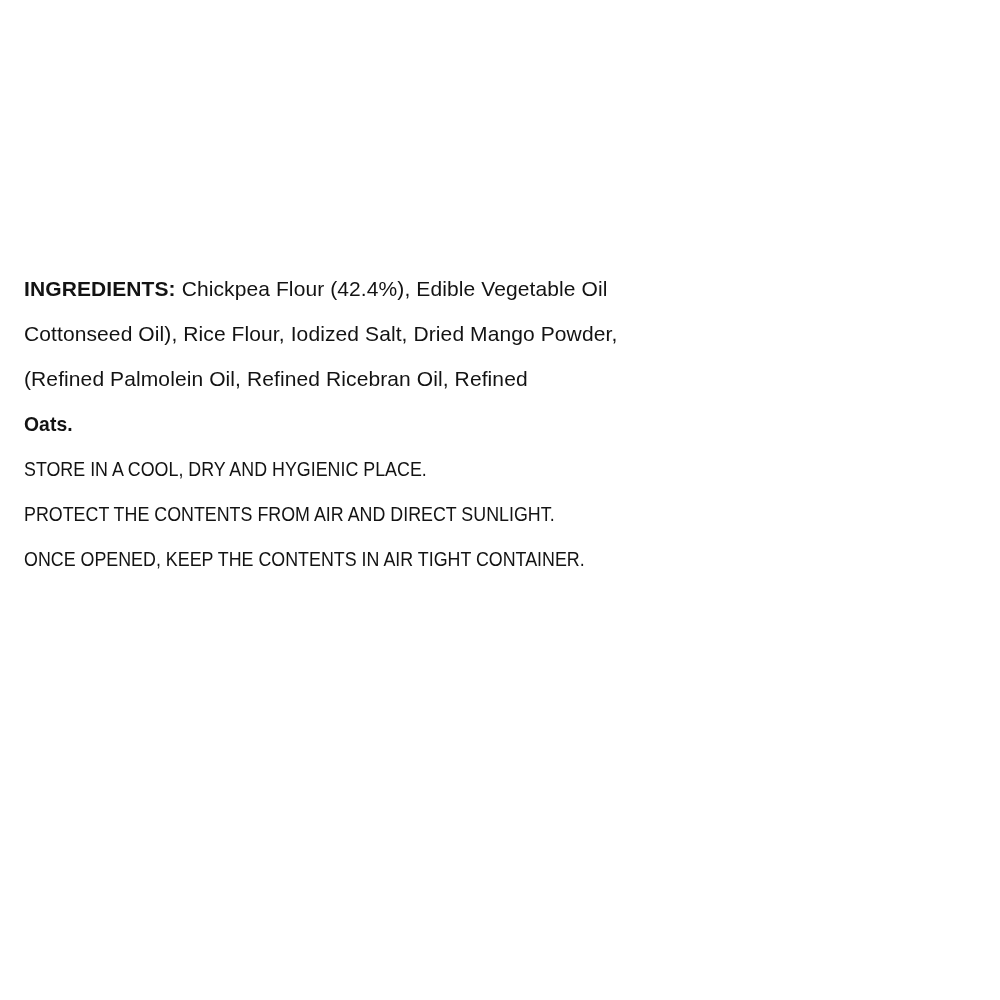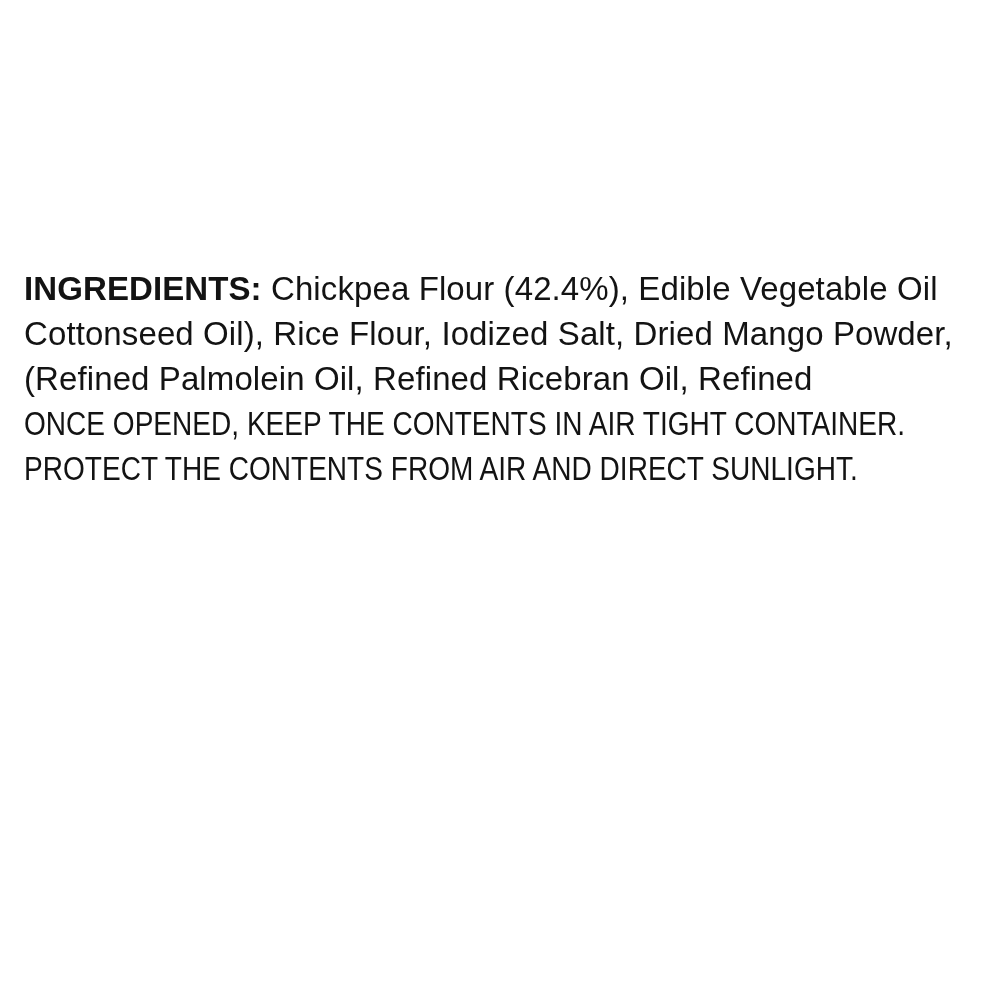--- a/index.html
+++ b/index.html
@@ -16,21 +16,21 @@
     height: 1000px;
     background: #ffffff;
     overflow: hidden;
   }
   .label-block {
     position: absolute;
     left: 24px;
     top: 266px;
     width: 960px;
     color: #131313;
-    font-size: 33px;
+    font-size: 21px;
     line-height: 45px;
     letter-spacing: 0.1px;
   }
   .line {
     white-space: nowrap;
   }
   .b {
     font-weight: bold;
   }
   
@@ -62,24 +62,30 @@
     <div class="line">
       <span>Cottonseed Oil), Rice Flour, Iodized Salt, Dried Mango Powder,</span>
     </div>
 
     <div class="line">
       <span>(Refined Palmolein Oil, Refined Ricebran Oil, Refined</span>
     </div>
 
 
 
-
+    <div class="line">
+      <span class="allergen-scale"><span class="b">Oats.</span></span>
+    </div>
 
     <div class="line">
-      <span class="caps-scale">ONCE OPENED, KEEP THE CONTENTS IN AIR TIGHT CONTAINER.</span>
+      <span class="caps-scale">STORE IN A COOL, DRY AND HYGIENIC PLACE.</span>
     </div>
 
     <div class="line">
       <span class="caps-scale">PROTECT THE CONTENTS FROM AIR AND DIRECT SUNLIGHT.</span>
     </div>
 
+    <div class="line">
+      <span class="caps-scale">ONCE OPENED, KEEP THE CONTENTS IN AIR TIGHT CONTAINER.</span>
+    </div>
+
   </div>
 </div>
 
 </body></html>

